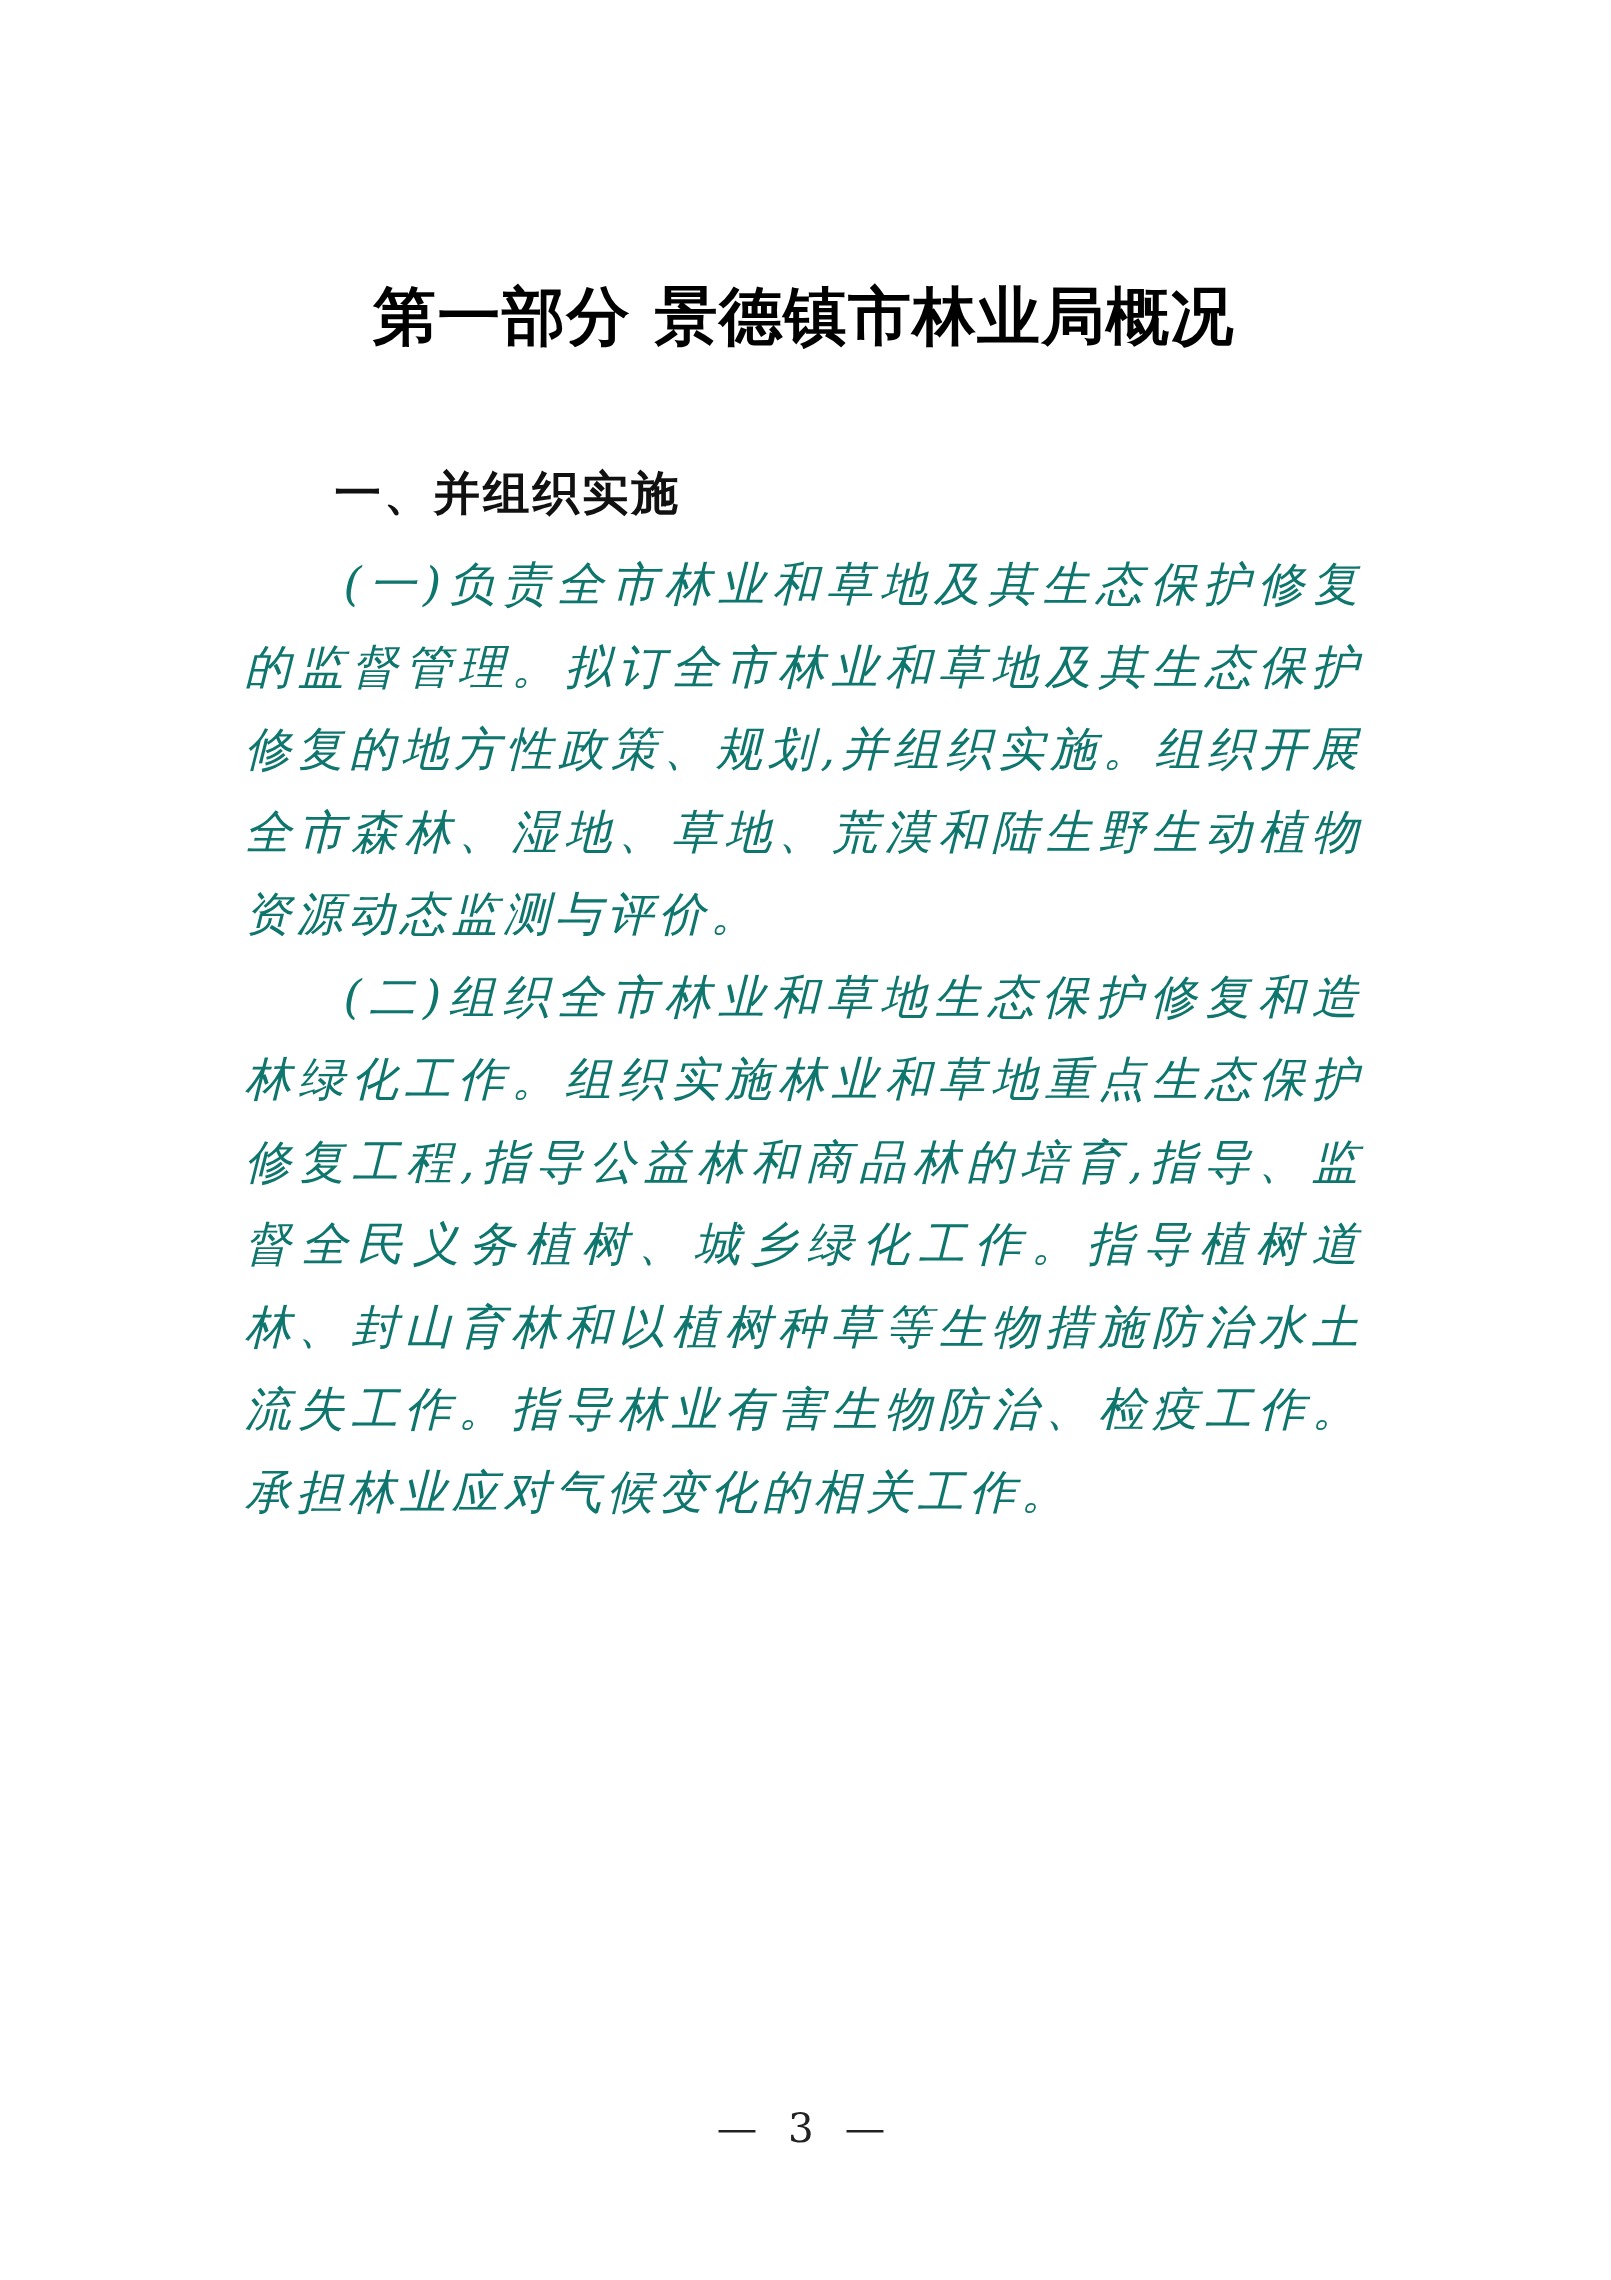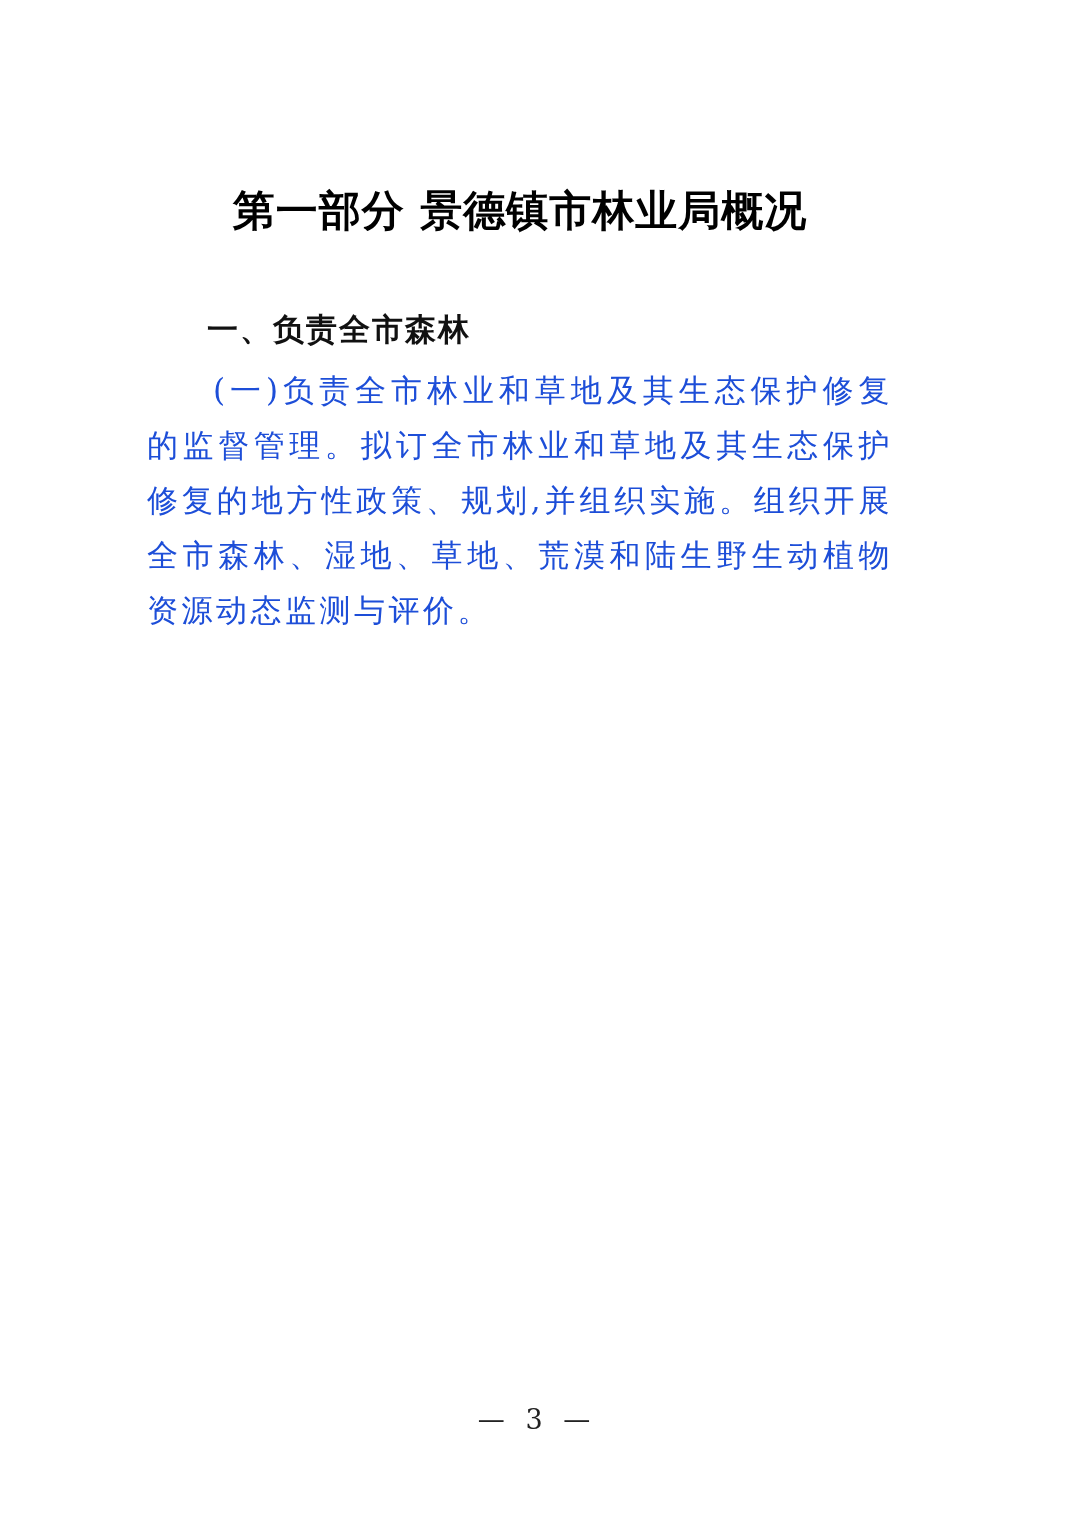--- a/index.html
+++ b/index.html
@@ -9,21 +9,21 @@
   }
   body {
     width: 1074px;
     height: 1520px;
     position: relative;
     overflow: hidden;
     color: #111111;
   }
   .page {
     position: absolute;
-    left: 147px;
+    left: 163px;
     top: 0;
     width: 746px;
     height: 1192px;
   }
   .doc-title {
     margin: 186px 0 0 0;
     text-align: center;
     font-family: "DejaVu Sans", "Liberation Sans", sans-serif;
     font-weight: bold;
     font-size: 42px;
@@ -45,42 +45,44 @@
     margin-top: 6px;
   }
   .para {
     margin: 0;
     font-family: "DejaVu Serif", "Liberation Serif", serif;
     font-size: 31px;
     line-height: 55px;
     letter-spacing: 3.5px;
     text-align: justify;
     text-indent: 66px;
-    color: #1d4ed8;
+    color: #0f766e;
+    font-style: italic;
   }
   .page-footer {
     position: absolute;
     left: 0;
     top: 1404px;
     width: 1074px;
     text-align: center;
     font-family: "DejaVu Serif", "Liberation Serif", serif;
     font-size: 27px;
     letter-spacing: 6px;
     color: #222222;
   }
 </style>
 </head>
 <body>
 
 <div class="page">
 
   <h1 class="doc-title">第一部分 景德镇市林业局概况</h1>
 
-  <h2 class="section-heading">一、负责全市森林</h2>
+  <h2 class="section-heading">一、并组织实施</h2>
 
   <div class="body-text">
     <p class="para">(一)负责全市林业和草地及其生态保护修复的监督管理。拟订全市林业和草地及其生态保护修复的地方性政策、规划,并组织实施。组织开展全市森林、湿地、草地、荒漠和陆生野生动植物资源动态监测与评价。</p>
+    <p class="para">(二)组织全市林业和草地生态保护修复和造林绿化工作。组织实施林业和草地重点生态保护修复工程,指导公益林和商品林的培育,指导、监督全民义务植树、城乡绿化工作。指导植树道林、封山育林和以植树种草等生物措施防治水土流失工作。指导林业有害生物防治、检疫工作。承担林业应对气候变化的相关工作。</p>
   </div>
 
 </div>
 
 <div class="page-footer">— 3 —</div>
 
 </body></html>

